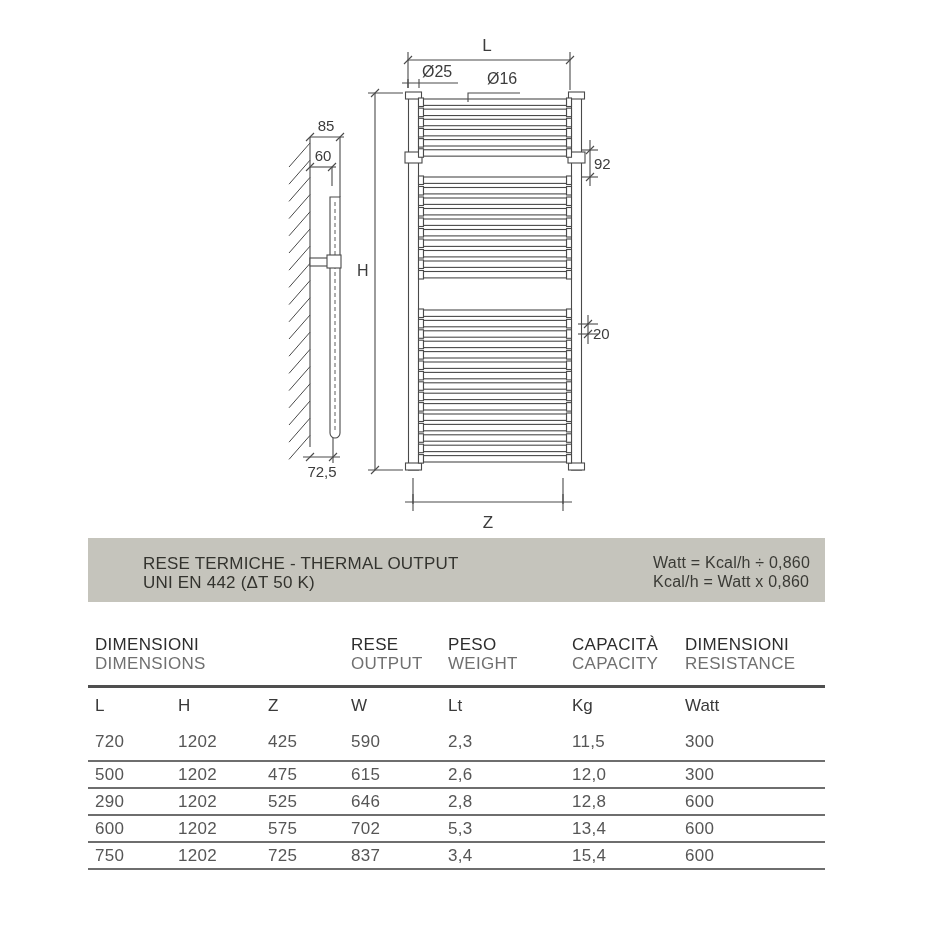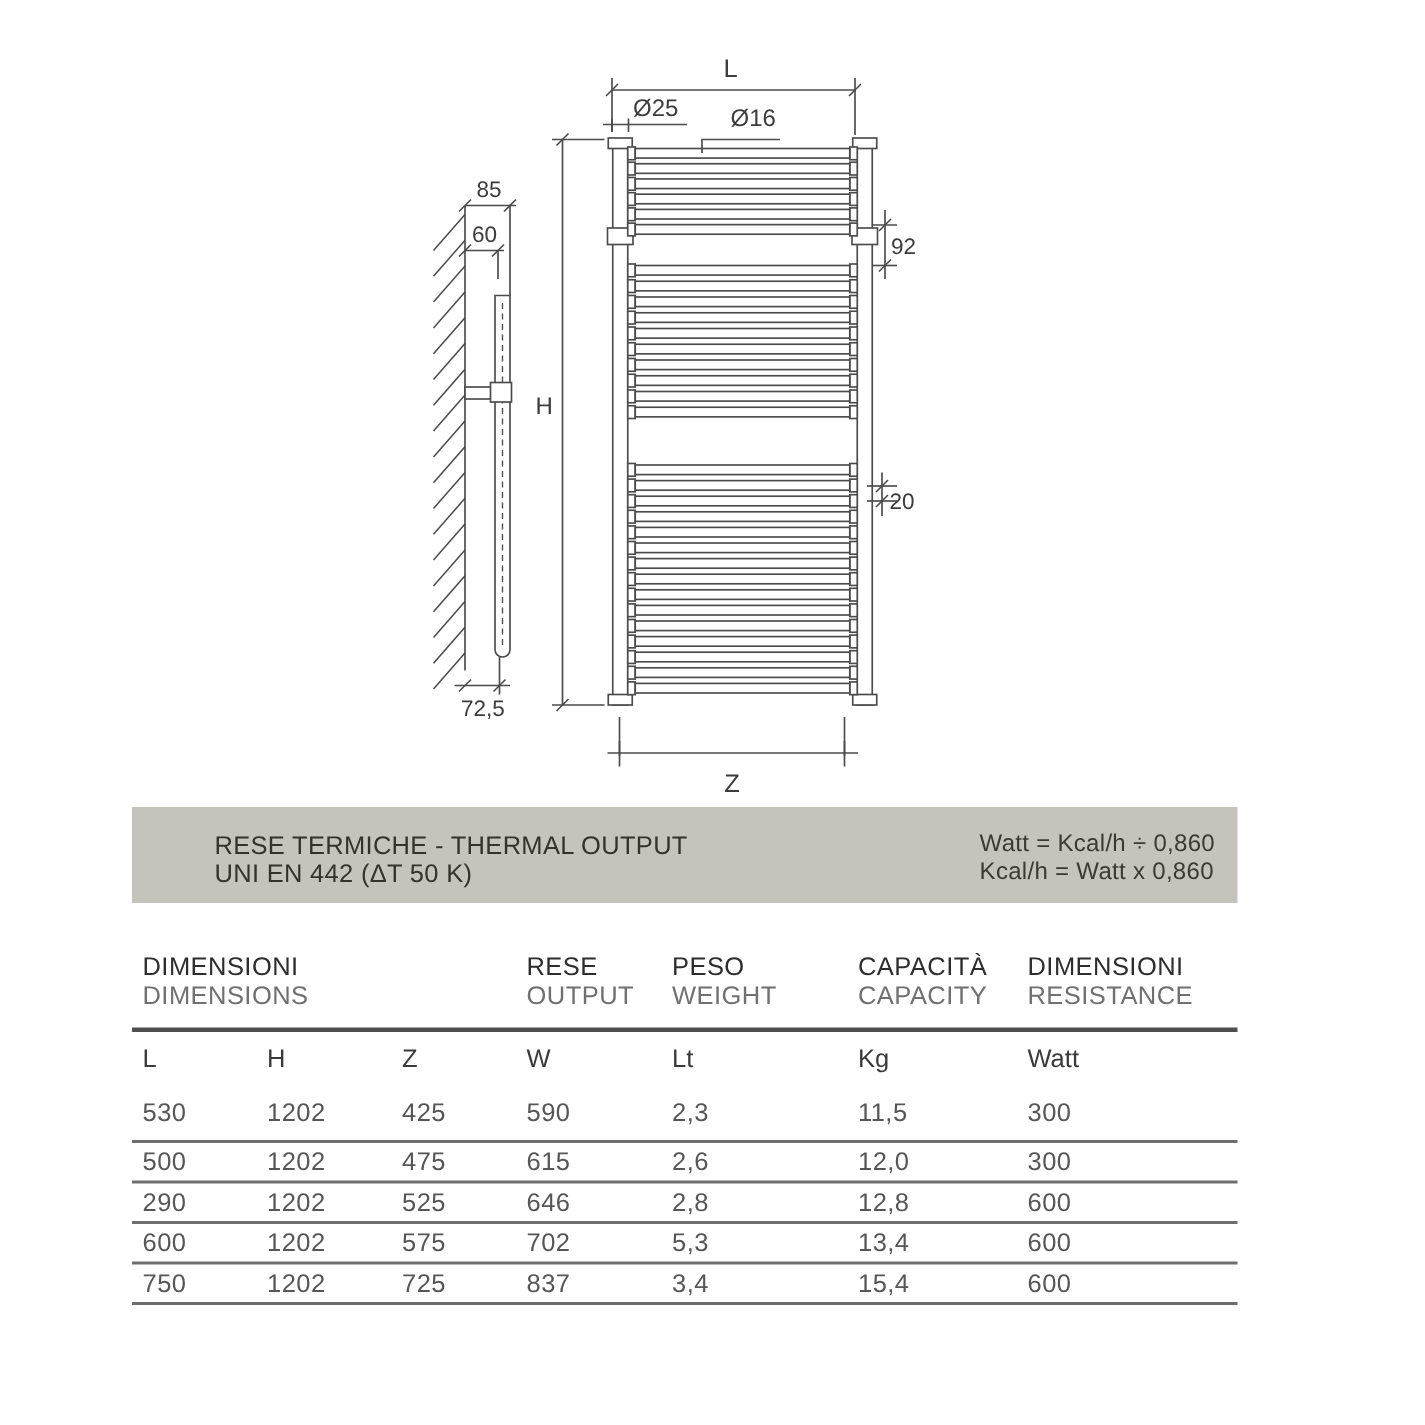--- a/index.html
+++ b/index.html
@@ -287,21 +287,21 @@
       <div>L</div>
       <div>H</div>
       <div>Z</div>
       <div>W</div>
       <div>Lt</div>
       <div>Kg</div>
       <div>Watt</div>
     </div>
 
     <div class="grid data-row first">
-      <div>530</div>
+      <div>720</div>
       <div>1202</div>
       <div>425</div>
       <div>590</div>
       <div>2,3</div>
       <div>11,5</div>
       <div>300</div>
     </div>
     <div class="hline"></div>
 
     <div class="grid data-row">

